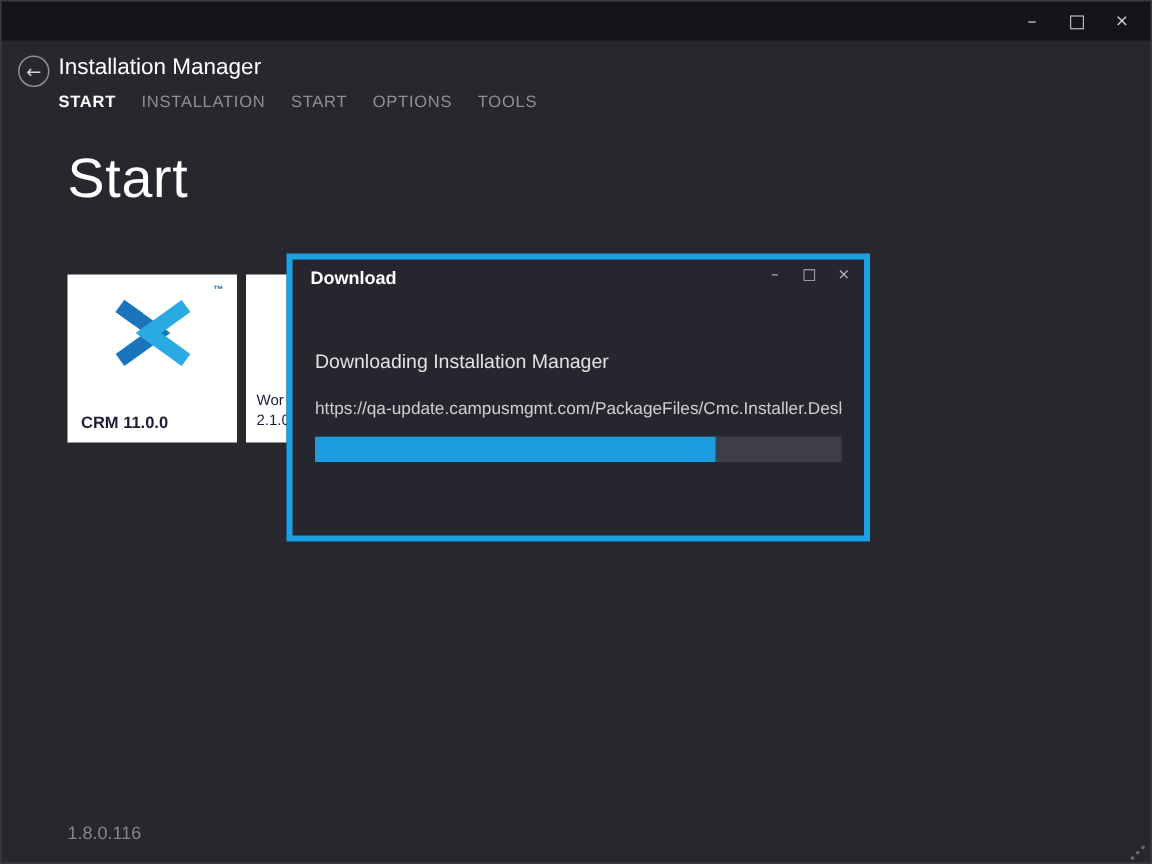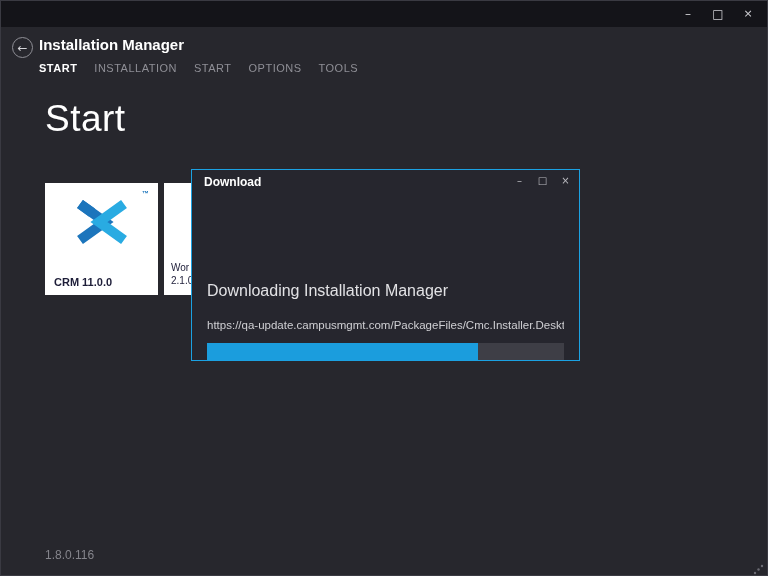--- a/index.html
+++ b/index.html
@@ -37,21 +37,21 @@
   .back-button {
     position: absolute; left: 11px; top: 36px;
     width: 21px; height: 21px; border-radius: 50%;
     border: 1px solid #8f8f96; background: transparent;
     color: #d4d4d8; font-size: 12px; line-height: 18px;
     text-align: center; cursor: default;
     font-family: "DejaVu Sans", sans-serif;
   }
   .app-title {
     position: absolute; left: 38px; top: 35px;
-    font-size: 15px; font-weight: 700; color: #ffffff;
+    font-size: 15px; font-weight: 400; color: #ffffff;
   }
 
   
   .menu {
     position: absolute; left: 38px; top: 61px;
     display: flex; gap: 17px;
   }
   .menu-item {
     font-size: 11px; letter-spacing: 0.5px;
     color: #8f8f96; cursor: default;
@@ -85,43 +85,43 @@
     position: absolute; left: 7px; top: 78px;
     font-size: 10px; font-weight: 400; color: #1d1d38;
     line-height: 13px; white-space: nowrap;
   }
 
   
   .dialog {
     position: absolute; left: 190px; top: 168px;
     width: 389px; height: 192px;
     background: #26262e;
-    border: 1px solid #0369a1;
+    border: 4px solid #0369a1;
     z-index: 10;
   }
   .dialog-titlebar {
     position: relative; height: 24px;
     display: flex; align-items: center; padding-left: 12px;
   }
   .dialog-title { font-size: 12px; font-weight: 700; color: #ffffff; }
   .dialog-controls {
     position: absolute; top: 1px; right: 2px;
     display: flex; align-items: center;
   }
   .dialog-btn {
     width: 23px; height: 20px;
     background: transparent; border: none;
     color: #b9b9bf; font-size: 10px; line-height: 20px;
     text-align: center; cursor: default;
     font-family: "DejaVu Sans", sans-serif;
   }
   .dialog-body { padding: 0 15px; }
   .dlg-status {
-    margin-top: 88px;
-    font-size: 16px; color: #e2e2e5;
+    margin-top: 36px;
+    font-size: 13px; color: #e2e2e5;
   }
   .dlg-url {
     margin-top: 19px;
     font-size: 11.5px; color: #cfcfd3;
     white-space: nowrap; overflow: hidden;
   }
   .progress-track {
     margin-top: 12px; height: 17px;
     background: #3e3e46;
     position: relative; overflow: hidden;

